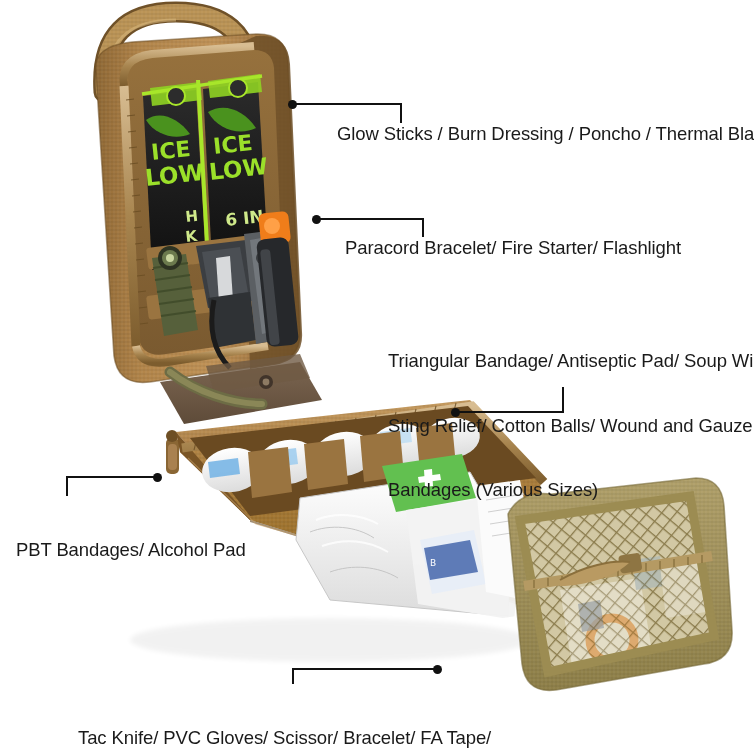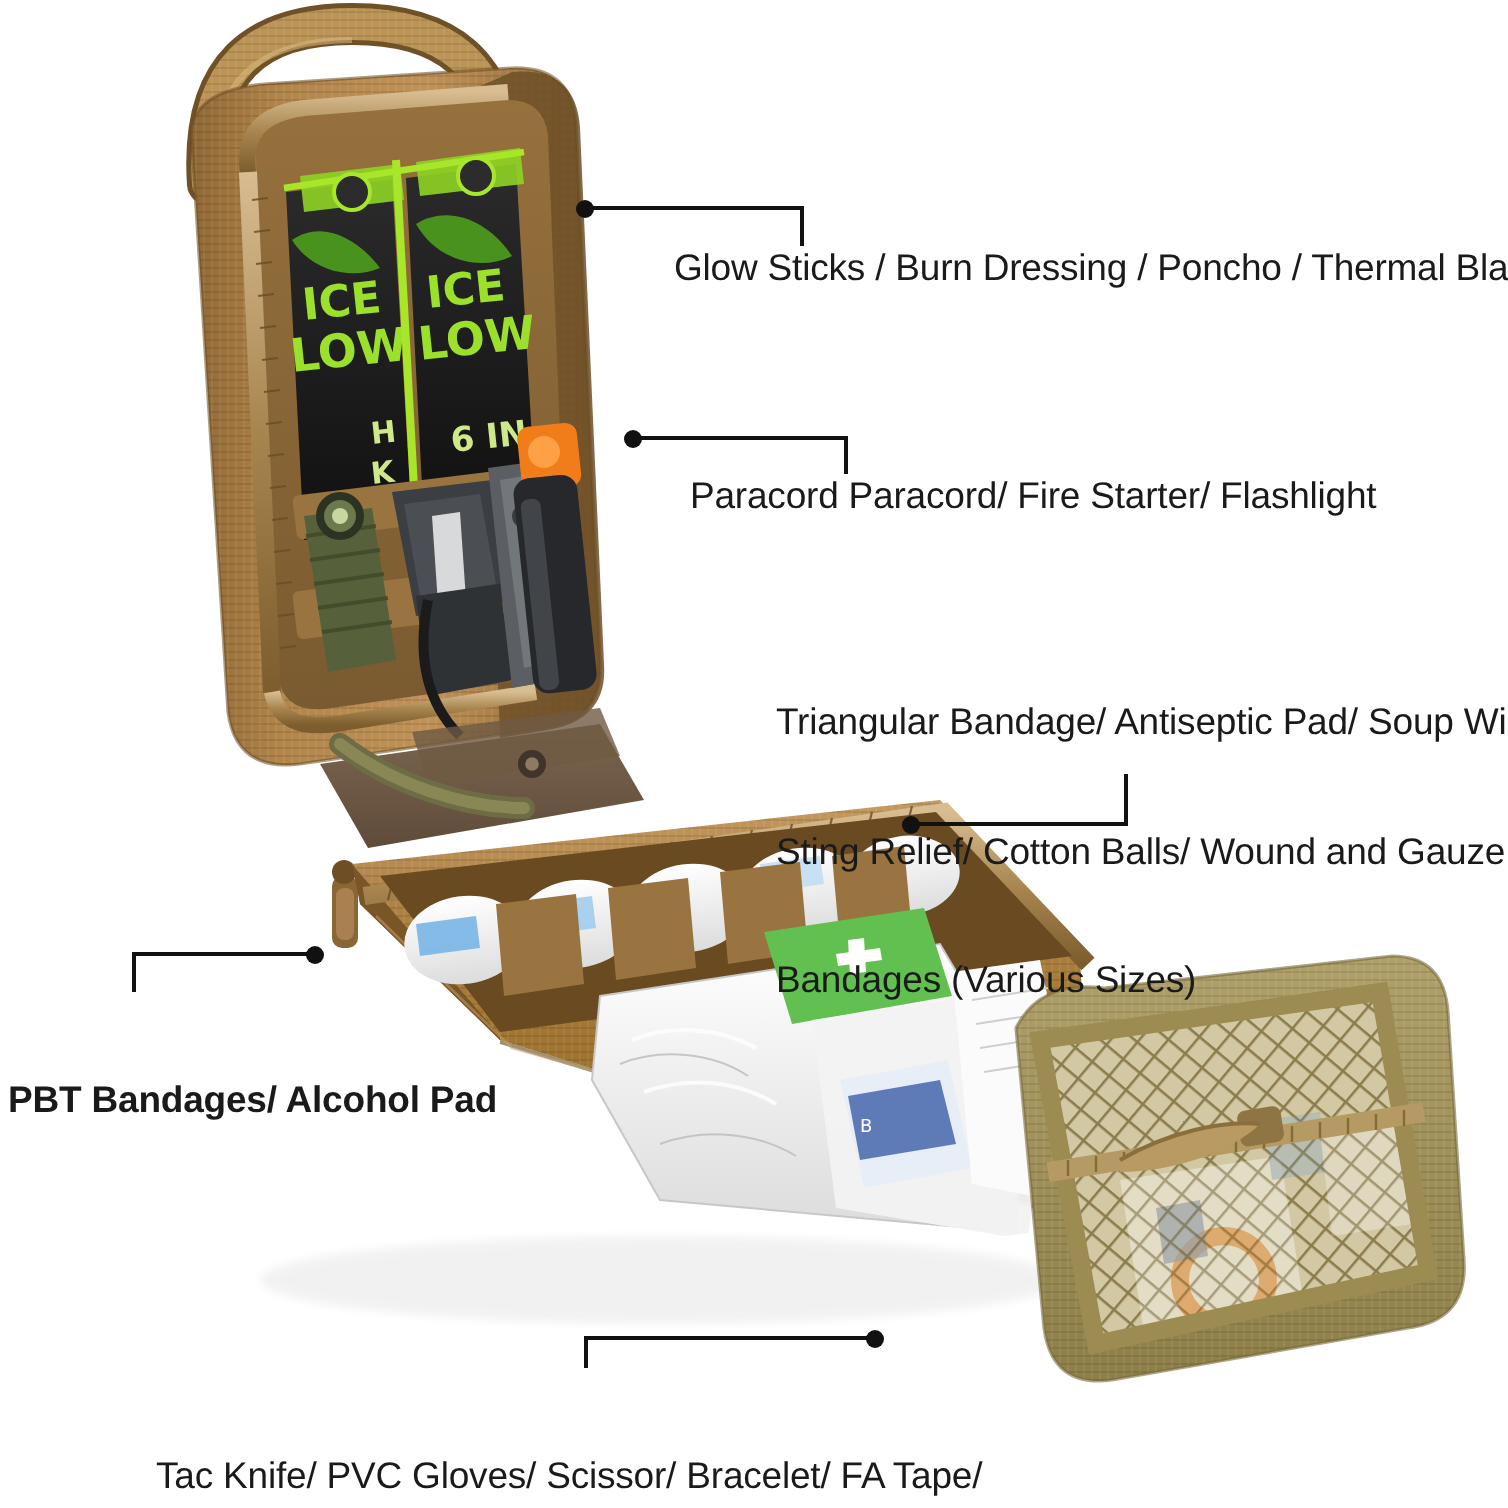--- a/index.html
+++ b/index.html
@@ -330,35 +330,35 @@
   </svg>
 
   <div class="callout-dot" style="left:288px;top:100px;"></div>
   <div class="callout-line" style="left:292px;top:103px;width:110px;height:2.4px;"></div>
   <div class="callout-line" style="left:400px;top:103px;width:2.4px;height:20px;"></div>
   <div class="callout-text" style="left:337px;top:123px;">Glow Sticks / Burn Dressing / Poncho / Thermal Blanket</div>
 
   <div class="callout-dot" style="left:312px;top:215px;"></div>
   <div class="callout-line" style="left:316px;top:218px;width:108px;height:2.4px;"></div>
   <div class="callout-line" style="left:422px;top:218px;width:2.4px;height:19px;"></div>
-  <div class="callout-text" style="left:345px;top:237px;">Paracord Paracord/ Fire Starter/ Flashlight</div>
+  <div class="callout-text" style="left:345px;top:237px;">Paracord Bracelet/ Fire Starter/ Flashlight</div>
 
   <div class="callout-dot" style="left:451px;top:408px;"></div>
   <div class="callout-line" style="left:455px;top:411px;width:109px;height:2.4px;"></div>
   <div class="callout-line" style="left:562px;top:387px;width:2.4px;height:26px;"></div>
   <div class="callout-text" style="left:388px;top:307px;">
     <div>Triangular Bandage/ Antiseptic Pad/ Soup Wipes/</div>
     <div>Sting Relief/ Cotton Balls/ Wound and Gauze Pad</div>
     <div>Bandages (Various Sizes)</div>
   </div>
 
   <div class="callout-dot" style="left:153px;top:473px;"></div>
   <div class="callout-line" style="left:66px;top:476px;width:91px;height:2.4px;"></div>
   <div class="callout-line" style="left:66px;top:476px;width:2.4px;height:20px;"></div>
-  <div class="callout-text" style="left:4px;top:496px;font-weight:bold;">
+  <div class="callout-text" style="left:16px;top:496px;">
     <div>PBT Bandages/ Alcohol Pad</div>
   </div>
 
   <div class="callout-dot" style="left:433px;top:665px;"></div>
   <div class="callout-line" style="left:292px;top:668px;width:145px;height:2.4px;"></div>
   <div class="callout-line" style="left:292px;top:668px;width:2.4px;height:16px;"></div>
   <div class="callout-text" style="left:78px;top:684px;">
     <div>Tac Knife/ PVC Gloves/ Scissor/ Bracelet/ FA Tape/</div>
     
   </div>

